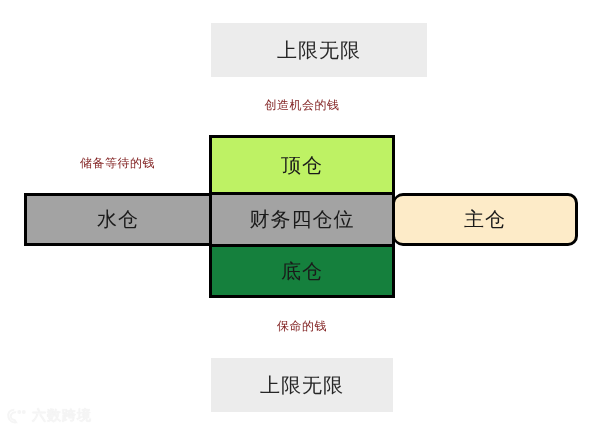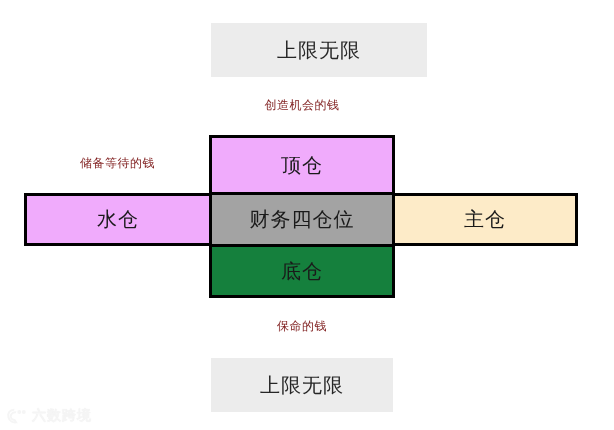--- a/index.html
+++ b/index.html
@@ -47,25 +47,25 @@
   .cell {
     display: flex;
     align-items: center;
     justify-content: center;
     border: 3px solid #000000;
     font-size: 20px;
     letter-spacing: 1px;
     color: #1a1a1a;
   }
 
-  .cell-top    { background: #f0abfc; border-bottom-width: 2px; }
+  .cell-top    { background: #bef264; border-bottom-width: 2px; }
   .cell-center { background: #a3a3a3; border-top-width: 2px; border-bottom-width: 2px; }
   .cell-bottom { background: #15803d; border-top-width: 2px; }
-  .cell-left   { background: #f0abfc; border-right-width: 2px; font-family: Liberation Serif, serif; }
-  .cell-right  { background: #fdebc8; border-left-width: 2px; }
+  .cell-left   { background: #a3a3a3; border-right-width: 2px; font-family: Liberation Serif, serif; }
+  .cell-right  { background: #fdebc8; border-left-width: 2px; border-radius: 10px; }
 
   
   .watermark {
     position: absolute;
     left: 6px;
     bottom: 4px;
     display: flex;
     align-items: center;
     gap: 4px;
     opacity: 0.55;

